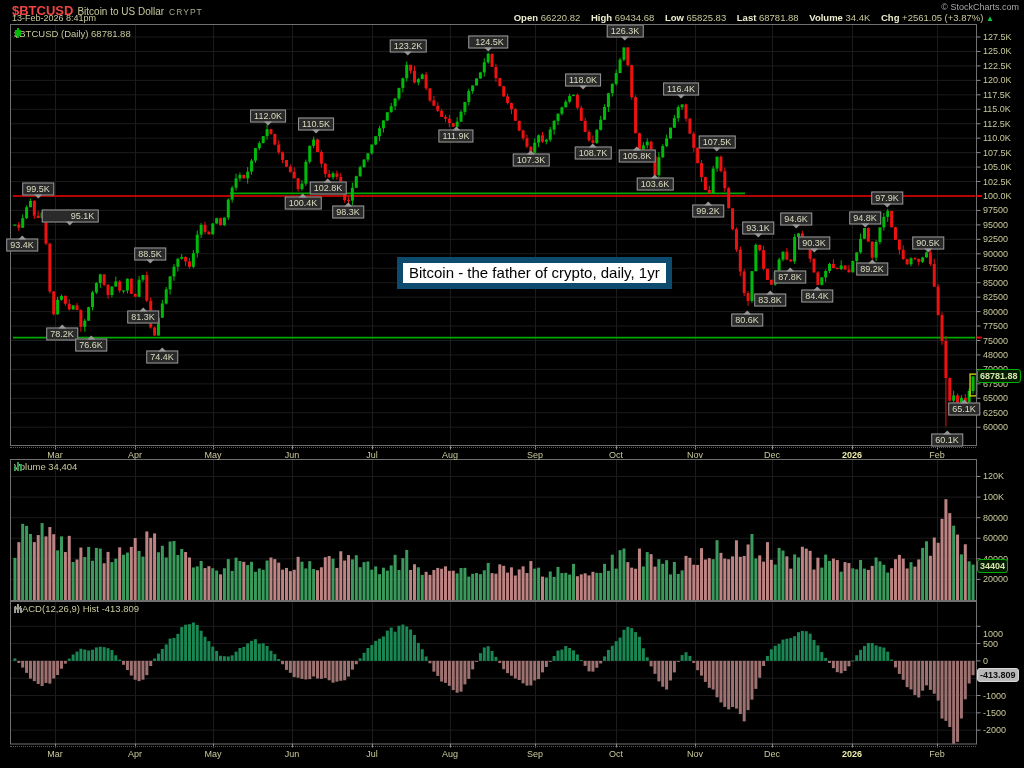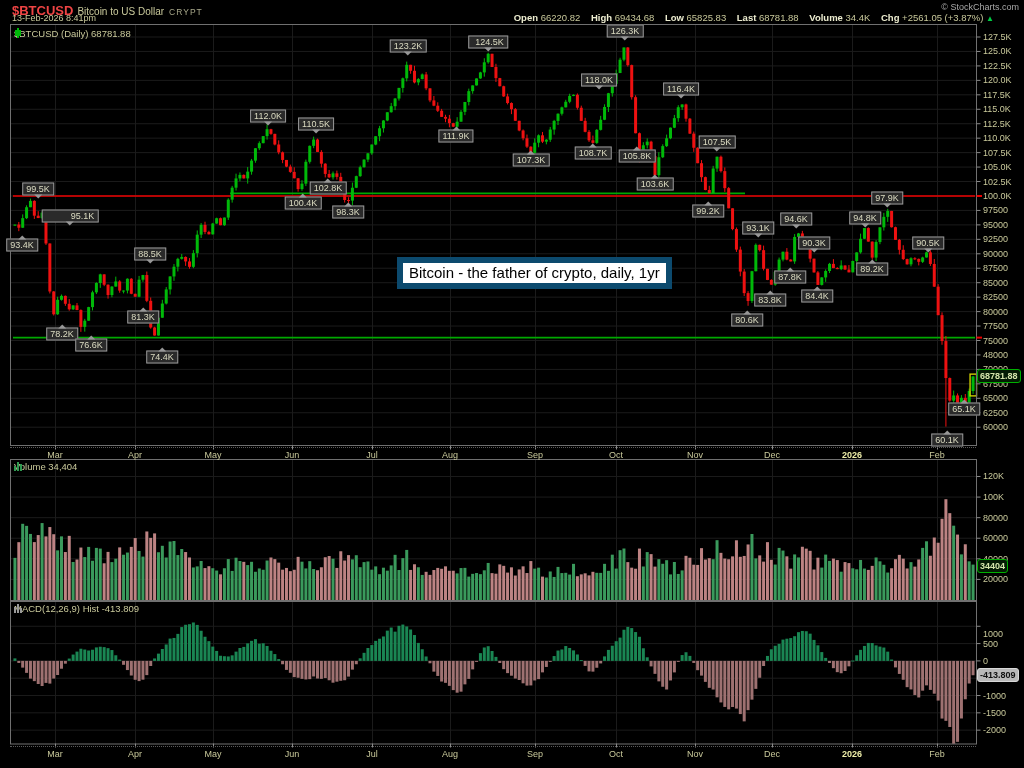--- a/index.html
+++ b/index.html
@@ -1284,21 +1284,21 @@
       <div class="callout low" style="left: 162px; top: 357px;">74.4K</div>
       <div class="callout high" style="left: 268px; top: 116px;">112.0K</div>
       <div class="callout high" style="left: 316px; top: 124px;">110.5K</div>
       <div class="callout low" style="left: 303px; top: 203px;">100.4K</div>
       <div class="callout low" style="left: 328px; top: 188px;">102.8K</div>
       <div class="callout low" style="left: 348px; top: 212px;">98.3K</div>
       <div class="callout high" style="left: 408px; top: 46px;">123.2K</div>
       <div class="callout low" style="left: 456px; top: 136px;">111.9K</div>
       <div class="callout high" style="left: 488px; top: 42px; padding-left: 6px;">124.5K</div>
       <div class="callout low" style="left: 531px; top: 160px;">107.3K</div>
-      <div class="callout high" style="left: 599px; top: 80px;">118.0K</div>
+      <div class="callout high" style="left: 583px; top: 80px;">118.0K</div>
       <div class="callout low" style="left: 593px; top: 153px;">108.7K</div>
       <div class="callout high" style="left: 625px; top: 31px;">126.3K</div>
       <div class="callout low" style="left: 637px; top: 156px;">105.8K</div>
       <div class="callout low" style="left: 655px; top: 184px;">103.6K</div>
       <div class="callout high" style="left: 681px; top: 89px;">116.4K</div>
       <div class="callout high" style="left: 717px; top: 142px;">107.5K</div>
       <div class="callout low" style="left: 708px; top: 211px;">99.2K</div>
       <div class="callout high" style="left: 758px; top: 228px;">93.1K</div>
       <div class="callout high" style="left: 796px; top: 219px;">94.6K</div>
       <div class="callout high" style="left: 814px; top: 243px;">90.3K</div>

